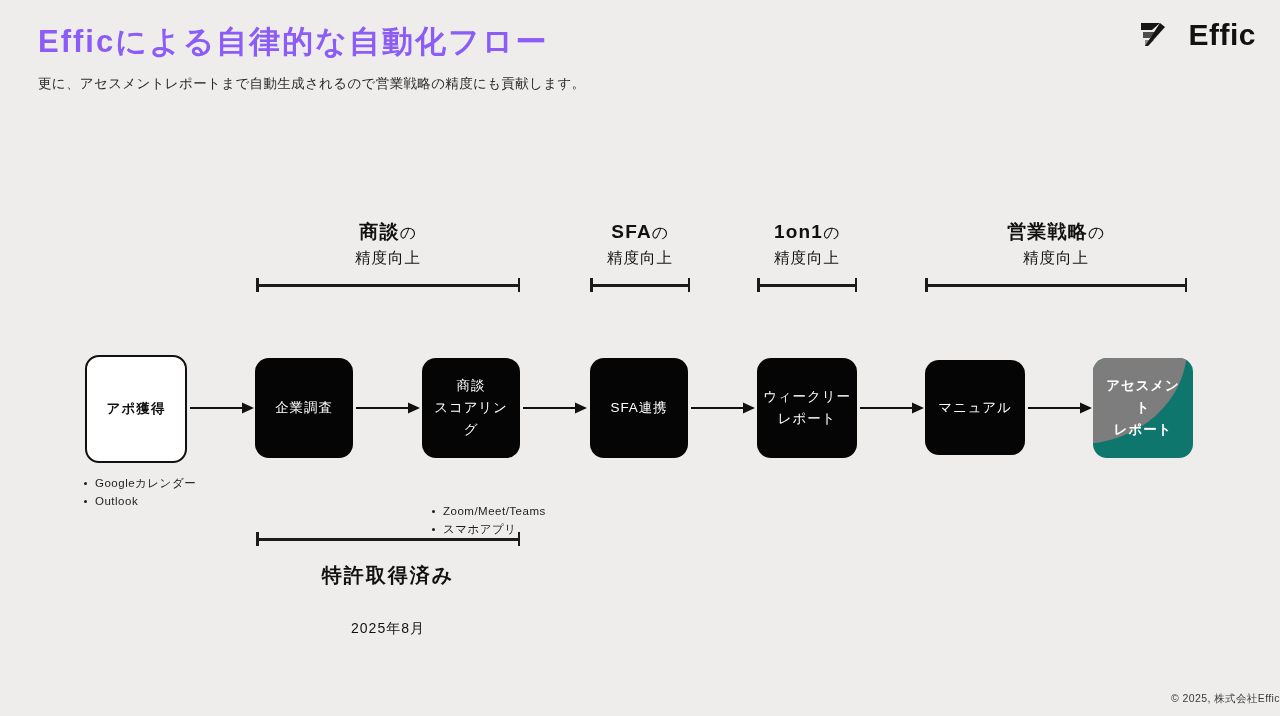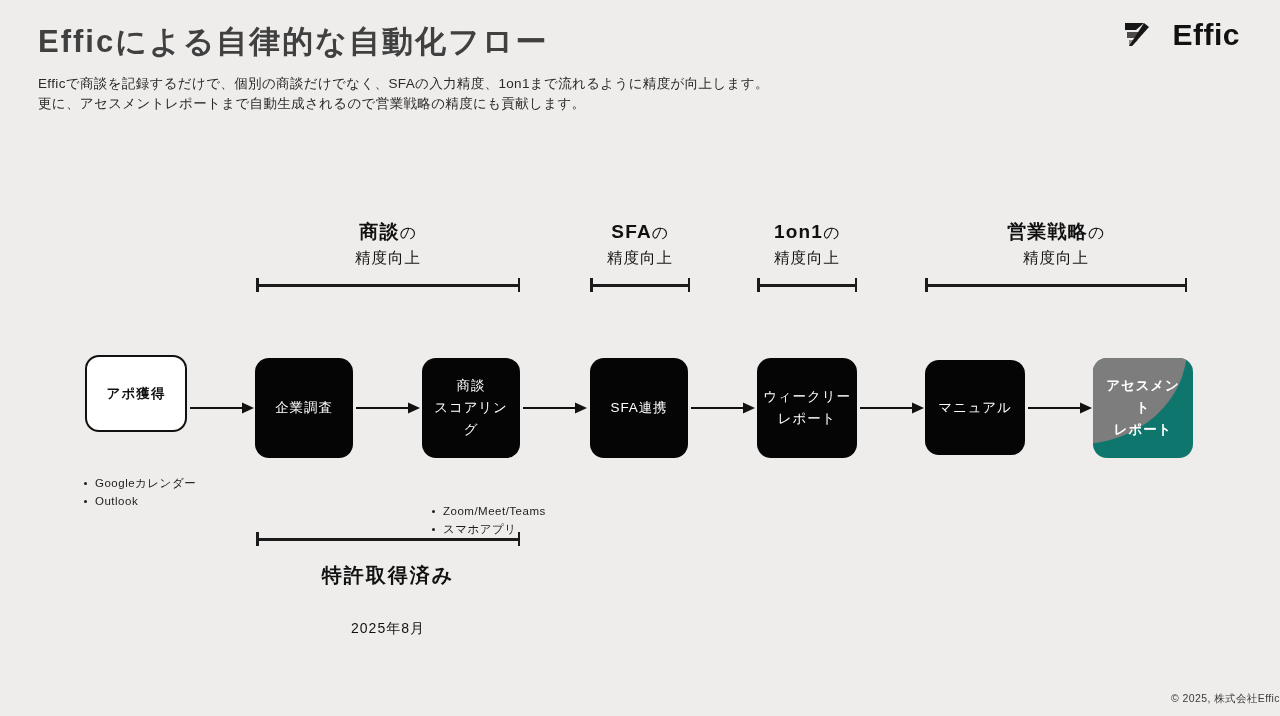--- a/index.html
+++ b/index.html
@@ -26,37 +26,37 @@
   }
   .page-title {
     position: absolute;
     left: 38px;
     top: 22px;
     font-size: 31px;
     font-weight: bold;
     letter-spacing: 2.0px;
     line-height: 40px;
     white-space: nowrap;
-    color: #404040;
+    color: #8b5cf6;
   }
   .subtitle {
     position: absolute;
     left: 38px;
     top: 74px;
     font-size: 13.5px;
     line-height: 20px;
     letter-spacing: 0.35px;
     color: #2a2a2a;
     white-space: nowrap;
   }
   .subtitle div { white-space: nowrap; }
 
   .logo {
     position: absolute;
-    right: 40px;
+    right: 24px;
     top: 20px;
     display: flex;
     align-items: flex-end;
     gap: 20px;
   }
   .logo-mark {
     width: 30px;
     height: 30px;
     display: block;
   }
@@ -220,21 +220,20 @@
     color: #3a3a3a;
   }
 </style>
 </head>
 <body>
 
 <div class="header">
   <div class="page-title">Efficによる自律的な自動化フロー</div>
 
   <div class="subtitle">
-    <div>Efficで商談を記録するだけで、個別の商談だけでなく、SFAの入力精度、1on1まで流れるように精度が向上します。</div>
     <div>更に、アセスメントレポートまで自動生成されるので営業戦略の精度にも貢献します。</div>
   </div>
 
   <div class="logo">
     <svg class="logo-mark" viewBox="0 0 30 30">
       <polygon points="3,3 22,3 14,10 3,10" fill="#161616"></polygon>
       <polygon points="5,12 19,12 12,18 5,18" fill="#4c4c4c"></polygon>
       <polygon points="7,20 16,20 10,26 7,26" fill="#8d8d8d"></polygon>
       <polygon points="22,3 27,7 10,26 7,26" fill="#161616"></polygon>
     </svg>
@@ -285,21 +284,21 @@
   </div>
   <div class="bracket-rule">
     <div class="cap left"></div>
     <div class="bar"></div>
     <div class="cap right"></div>
   </div>
 </div>
 
 <div class="flow">
 
-  <div class="node outline" style="left:85px; top:355px; width:102px; height:77px;">
+  <div class="node outline" style="left:85px; top:355px; width:102px; height:108px;">
     <span class="node-text">アポ獲得</span>
   </div>
 
   <svg class="arrow" style="left:190px; top:402px; width:64px;" viewBox="0 0 64 12">
     <line x1="0" y1="6" x2="54" y2="6" stroke="#111111" stroke-width="2"></line>
     <polygon points="52,0.5 64,6 52,11.5" fill="#111111"></polygon>
   </svg>
 
   <div class="node" style="left:255px; top:358px; width:98px; height:100px;">
     <span class="node-text">企業調査</span>

